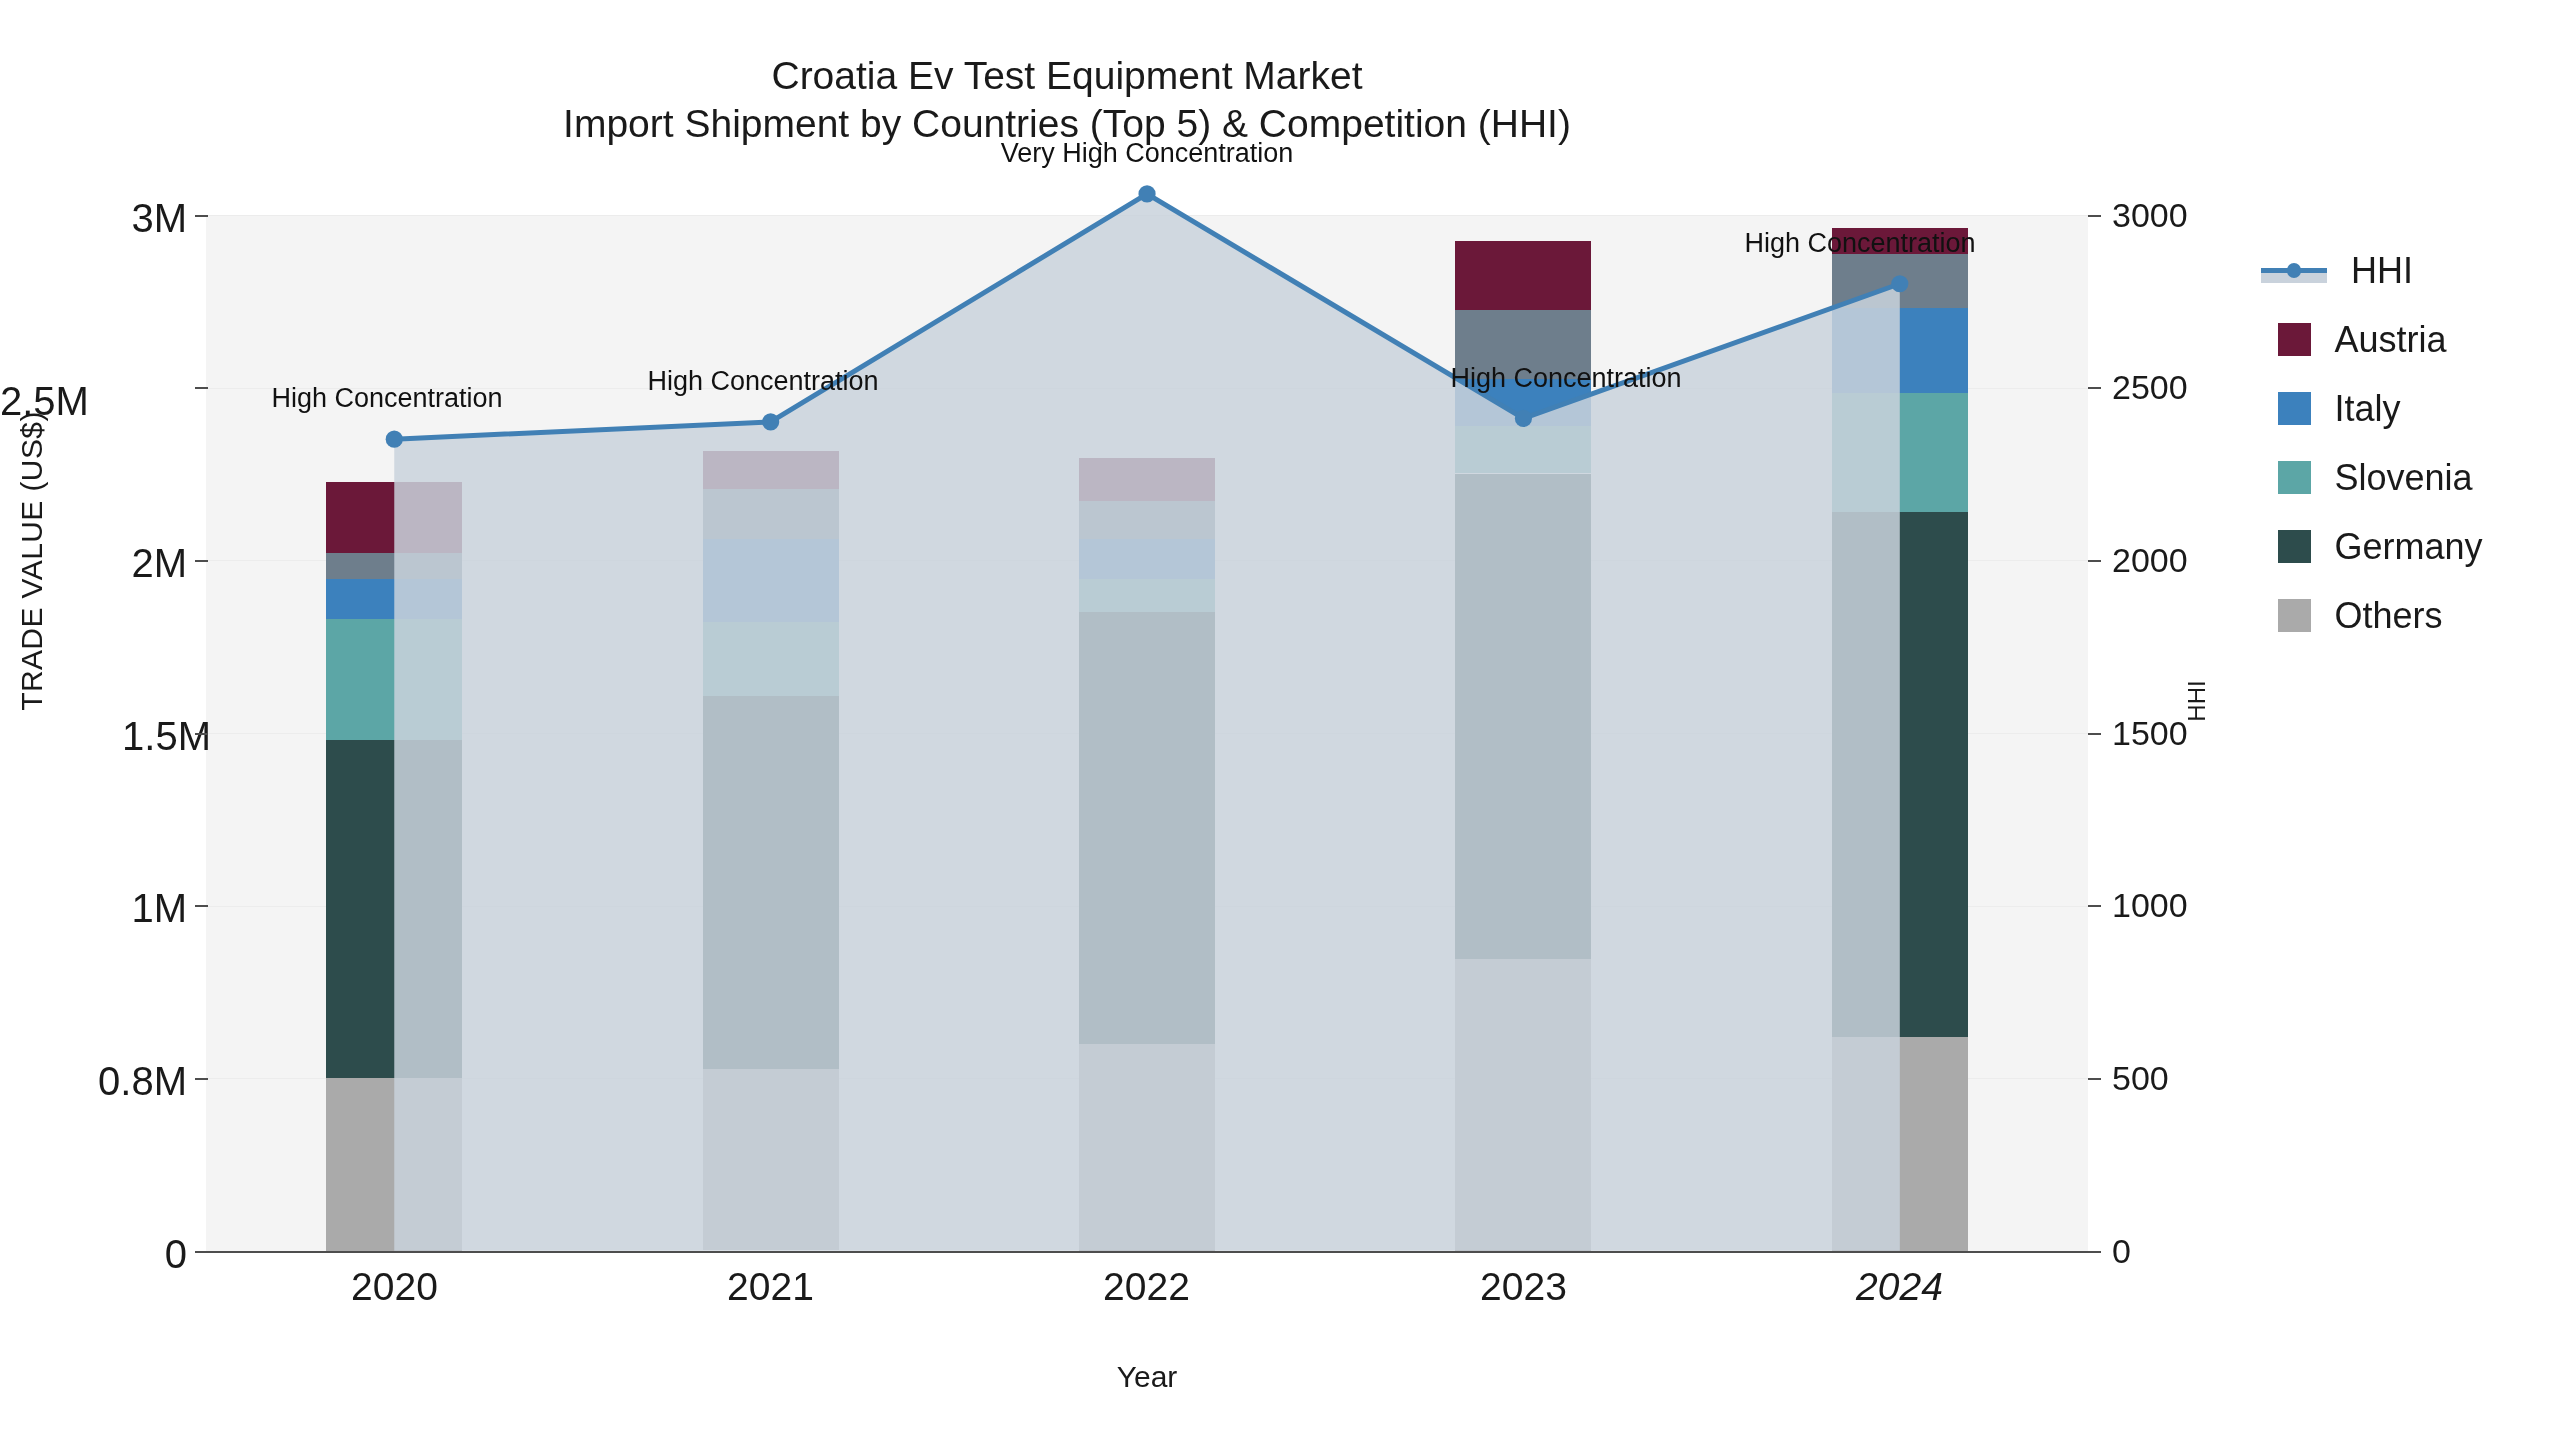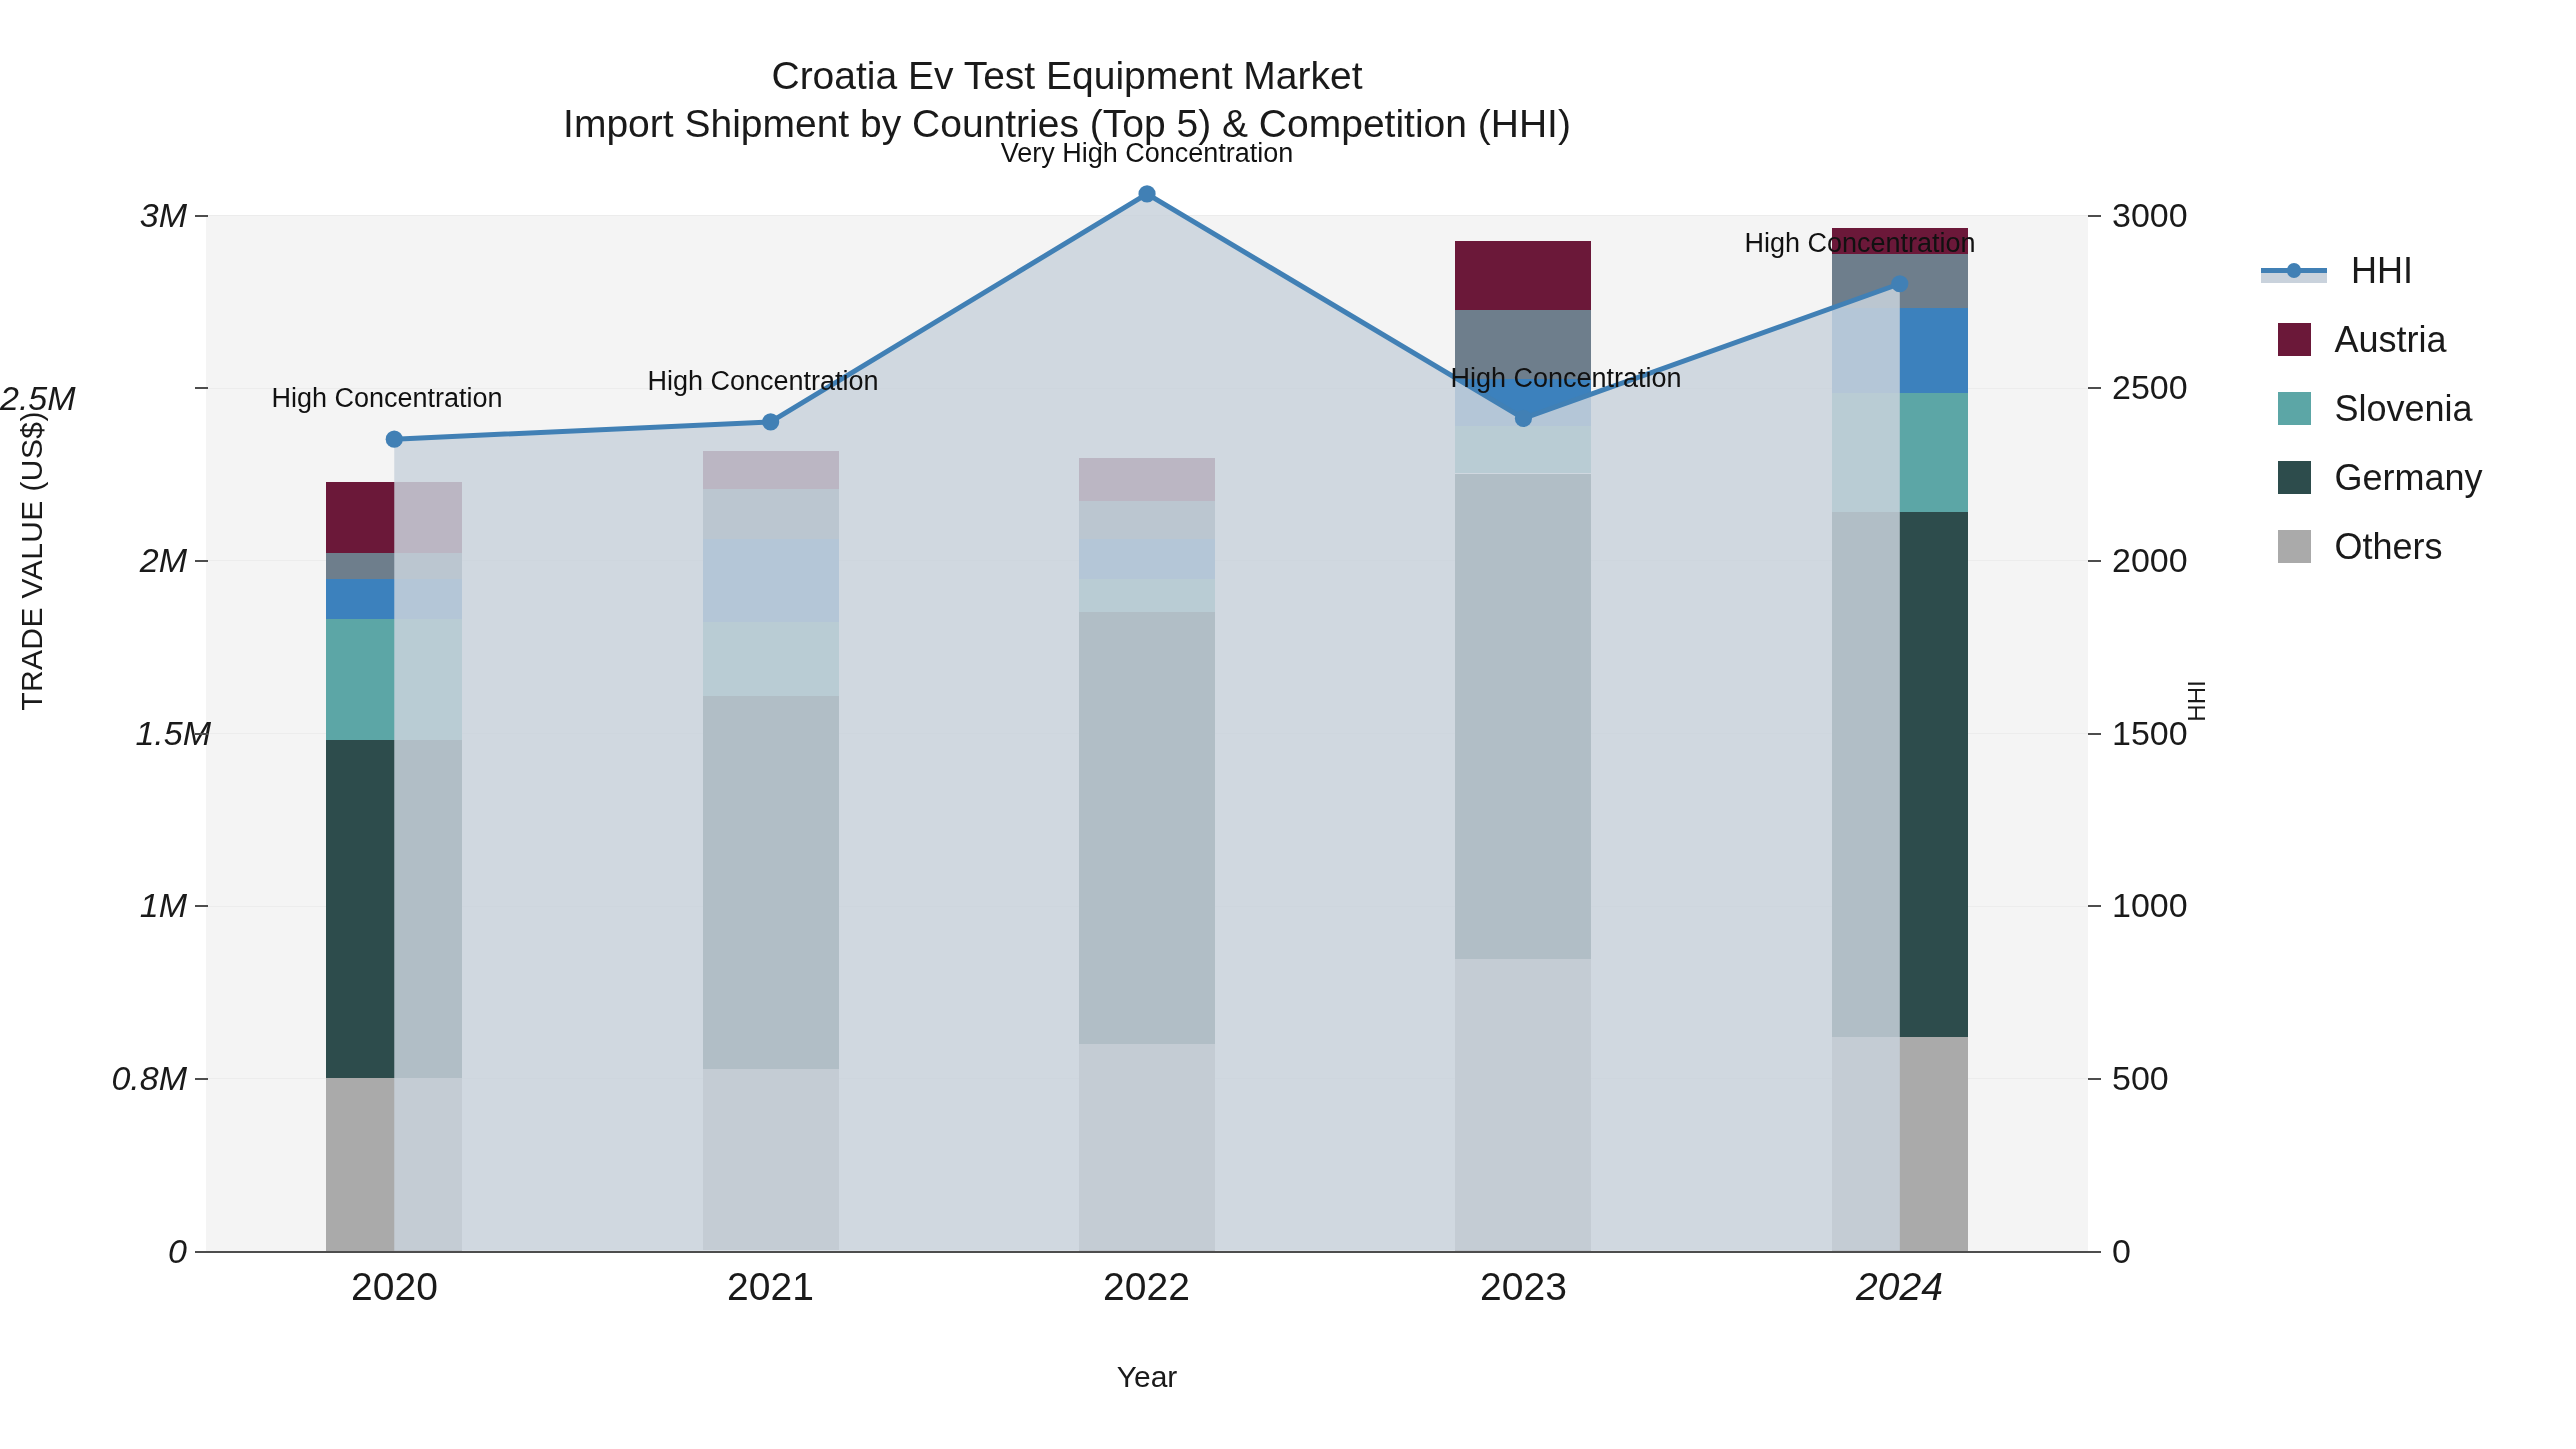--- a/index.html
+++ b/index.html
@@ -25,21 +25,21 @@
   .grid-line{
     position:absolute;left:0;width:100%;height:1.4px;background:#e6e6e6;
   }
   .axis-baseline{
     position:absolute;left:202px;top:1251px;width:1890px;height:2.1px;background:#4d4d4d;
   }
 
   
   .ytick-left{
     position:absolute;right:2361px;text-align:right;width:186px;
-    font-size:34px;color:#1a1a1a;transform:translateY(-18.6px);font-style:italic;
+    font-size:40px;color:#1a1a1a;transform:translateY(-18.6px);
   }
   .tickmark-left{position:absolute;left:195px;width:13px;height:2.1px;background:#4d4d4d;}
   .ylabel-left{
     position:absolute;left:-326px;top:544px;width:716px;
     transform:rotate(-90deg);text-align:center;
     font-size:30px;color:#1a1a1a;letter-spacing:0.4px;
   }
 
   
   .ytick-right{
@@ -226,20 +226,24 @@
           <div class="ll"></div>
           <div class="ldot"></div>
         </div>
         <div class="legend-label">HHI</div>
       </div>
       <div class="legend-row">
         <div class="legend-swatch" style="background: rgb(107, 24, 57); margin-left: 16.5px;"></div>
         <div class="legend-label">Austria</div>
       </div>
       <div class="legend-row">
+        <div class="legend-swatch" style="background: rgb(60, 129, 189); margin-left: 16.5px;"></div>
+        <div class="legend-label">Italy</div>
+      </div>
+      <div class="legend-row">
         <div class="legend-swatch" style="background: rgb(92, 166, 166); margin-left: 16.5px;"></div>
         <div class="legend-label">Slovenia</div>
       </div>
       <div class="legend-row">
         <div class="legend-swatch" style="background: rgb(45, 76, 76); margin-left: 16.5px;"></div>
         <div class="legend-label">Germany</div>
       </div>
       <div class="legend-row">
         <div class="legend-swatch" style="background: rgb(170, 170, 170); margin-left: 16.5px;"></div>
         <div class="legend-label">Others</div>

